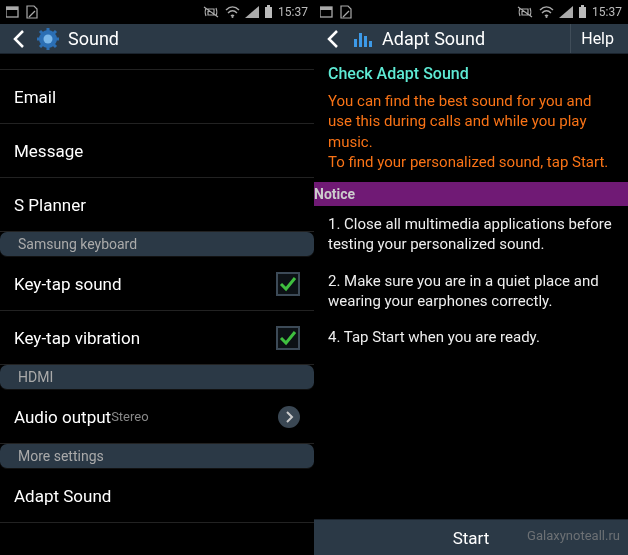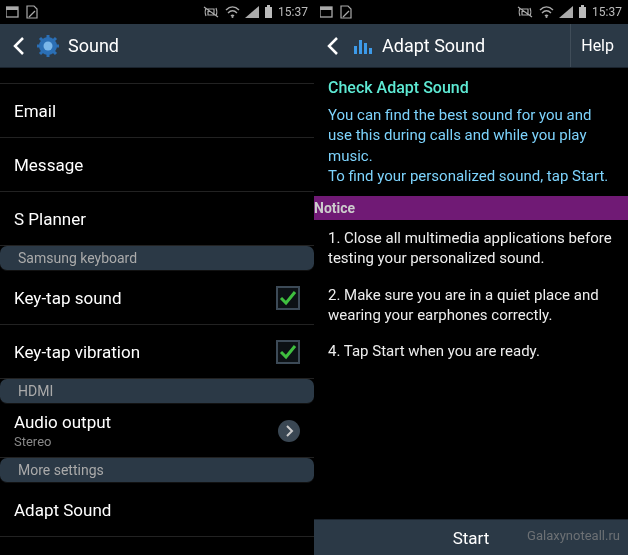--- a/index.html
+++ b/index.html
@@ -26,21 +26,21 @@
     align-items: center;
     justify-content: space-between;
     padding: 12px 6px;
     color: #bbb;
     font-size: 12px;
   }
   .statusbar .left { display: flex; gap: 6px; align-items: center; }
   .statusbar .right { display: flex; gap: 5px; align-items: center; }
   .statusbar svg { display: block; }
   .header {
-    height: 44px;
+    height: 30px;
     background: #2b3946;
     display: flex;
     align-items: center;
     color: #fff;
     font-size: 18px;
     padding: 0 4px;
     border-bottom: 1px solid #1a232d;
   }
   .header .back {
     width: 30px;
@@ -71,21 +71,21 @@
     display: flex;
     align-items: center;
     padding: 8px 14px;
     color: #fff;
     font-size: 17px;
     border-bottom: 1px solid #222;
   }
   .row.cut { min-height: 16px; padding-top:0; }
   .row .label { flex: 1; }
   .row .sub { color: #888; font-size: 13px; margin-top: 2px; }
-  .row .col { display:flex; flex-direction:column; flex:1; }
+  .row .col { display:flex; flex:1; }
   .section {
     background: #2b3946;
     color: #aaa;
     font-size: 14px;
     padding: 4px 18px;
     border-bottom: 1px solid #111;
     border-radius: 7px;
   }
   .checkbox {
     width: 24px;
@@ -104,21 +104,21 @@
     display:flex; align-items:center; justify-content:center;
   }
   
   .bluehead {
     color: #5eead4;
     font-size: 16px;
     padding: 10px 14px 4px;
     font-weight: 500;
   }
   .body {
-    color: #7dd3fc;
+    color: #f97316;
     font-size: 15px;
     padding: 4px 14px 10px;
     line-height: 1.35;
   }
   .noticebar {
     background: #701a75;
     color: #ccc;
     font-size: 14px;
     padding: 4px 0;
     font-weight: bold;

